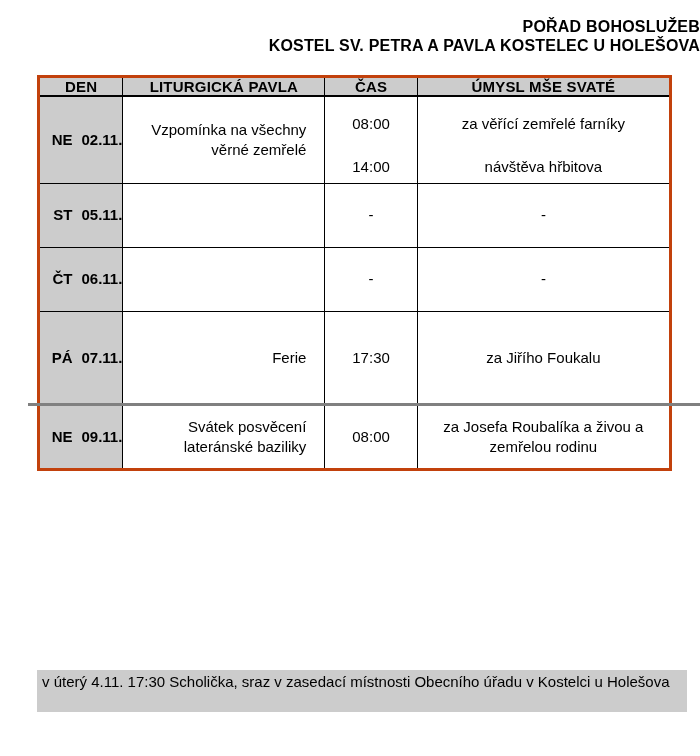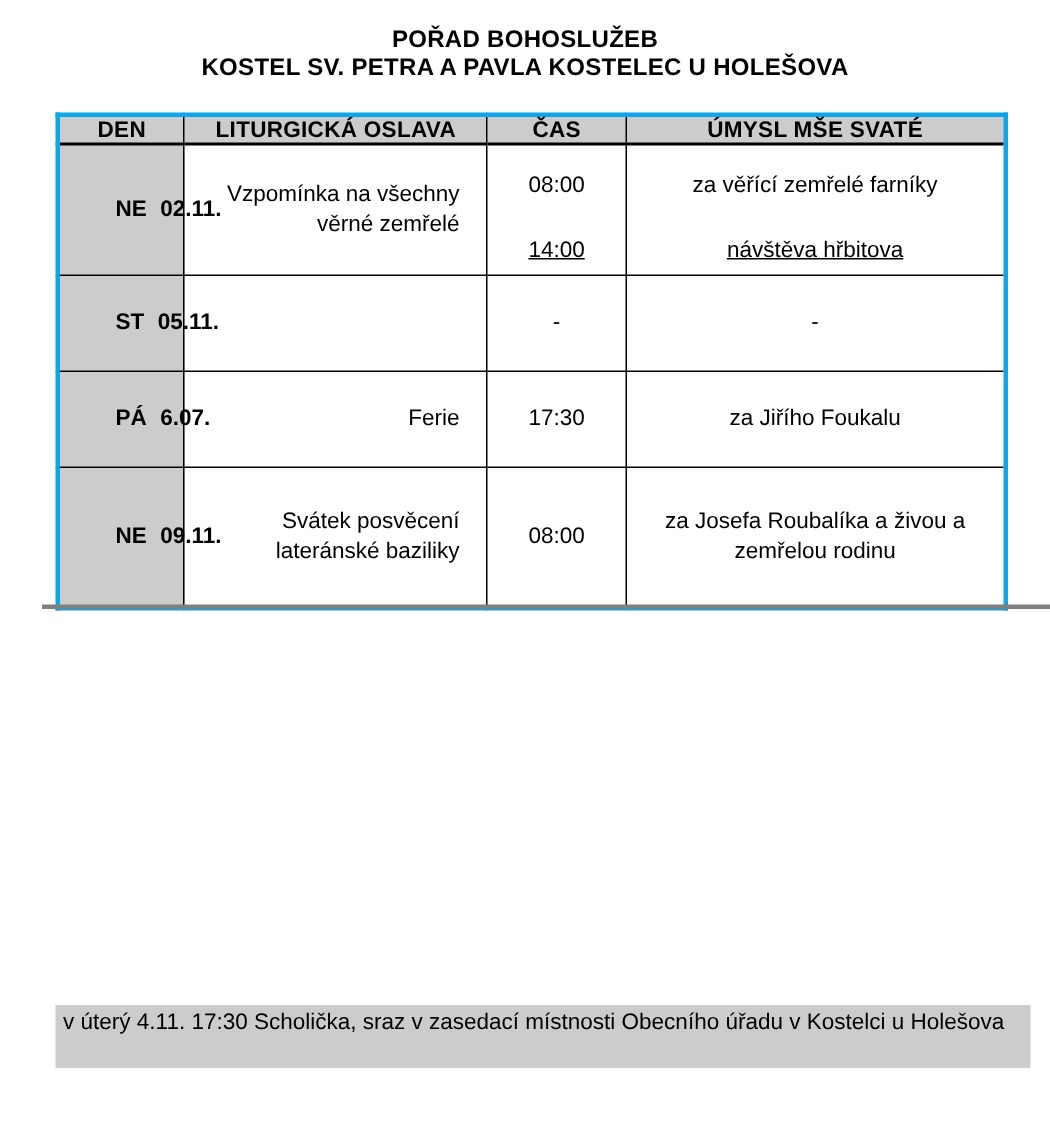--- a/index.html
+++ b/index.html
@@ -9,35 +9,35 @@
     background: #ffffff;
     color: #000000;
     font-family: "Liberation Sans", sans-serif;
     position: relative;
     overflow: hidden;
   }
   :root {
     --cell-gray: #cccccc;
     --line-gray: #808080;
   }
-  .titles { text-align: center; padding-top: 17px; }
+  .titles { text-align: right; padding-top: 17px; }
   .title, .subtitle {
     font-size: 16px;
     font-weight: bold;
     line-height: 19px;
     letter-spacing: 0.2px;
   }
   .daterange { font-size: 14px; line-height: 22px; }
 
   table.schedule {
     border-collapse: collapse;
     table-layout: fixed;
     margin: 20px 0 0 37px;
     width: 635px;
-    border: 3px solid #0ea5e9;
+    border: 3px solid #c2410c;
   }
   col.c-den { width: 84px; }
   col.c-osl { width: 201px; }
   col.c-cas { width: 92px; }
   col.c-umy { width: 252px; }
 
   th {
     background: var(--cell-gray, #ccc);
     border: 1px solid #000;
     border-bottom: 2px solid #000;
@@ -55,28 +55,28 @@
     vertical-align: middle;
     padding: 0;
     line-height: 20px;
   }
   td.day-cell {
     background: var(--cell-gray, #ccc);
     font-weight: bold;
   }
   td.day-cell .day-wrap {
     display: flex;
-    justify-content: space-between;
+    justify-content: flex-end;
     gap: 9px;
     padding-left: 37px;
   }
   td.celebration-cell { padding: 0 18px; text-align: right; }
   td.intention-cell { padding: 0 4px; }
 
-  .stack div + div { margin-top: 23px; text-decoration: underline; }
+  .stack div + div { margin-top: 23px; }
 
   tbody tr { height: 64px; }
   tbody tr:nth-child(1) { height: 87px; }
   tbody tr:nth-child(1) .stack { padding-top: 12px; }
   tbody tr:nth-child(4) { height: 94px; }
   tbody tr:nth-child(6) { height: 73px; margin-left: 40px; }
   tbody tr:nth-child(8) { height: 67px; }
 
   .page-break-line {
     position: absolute;
@@ -112,21 +112,21 @@
 <table class="schedule">
   <colgroup>
     <col class="c-den">
     <col class="c-osl">
     <col class="c-cas">
     <col class="c-umy">
   </colgroup>
   <thead>
     <tr>
       <th>DEN</th>
-      <th>LITURGICKÁ OSLAVA</th>
+      <th>LITURGICKÁ PAVLA</th>
       <th>ČAS</th>
       <th>ÚMYSL MŠE SVATÉ</th>
     </tr>
   </thead>
   <tbody id="schedule-body">
       <tr>
     <td class="day-cell">
       <div class="day-wrap">
         <span>NE</span>
         <span>02.11.</span>
@@ -161,22 +161,41 @@
     </td>
     <td class="intention-cell">
       <div class="stack">
             <div>-</div>
           </div>
     </td>
   </tr>
       <tr>
     <td class="day-cell">
       <div class="day-wrap">
+        <span>ČT</span>
+        <span>06.11.</span>
+      </div>
+    </td>
+    <td class="celebration-cell"></td>
+    <td class="time-cell">
+      <div class="stack">
+            <div>-</div>
+          </div>
+    </td>
+    <td class="intention-cell">
+      <div class="stack">
+            <div>-</div>
+          </div>
+    </td>
+  </tr>
+      <tr>
+    <td class="day-cell">
+      <div class="day-wrap">
         <span>PÁ</span>
-        <span>6.07.</span>
+        <span>07.11.</span>
       </div>
     </td>
     <td class="celebration-cell">Ferie</td>
     <td class="time-cell">
       <div class="stack">
             <div>17:30</div>
           </div>
     </td>
     <td class="intention-cell">
       <div class="stack">

